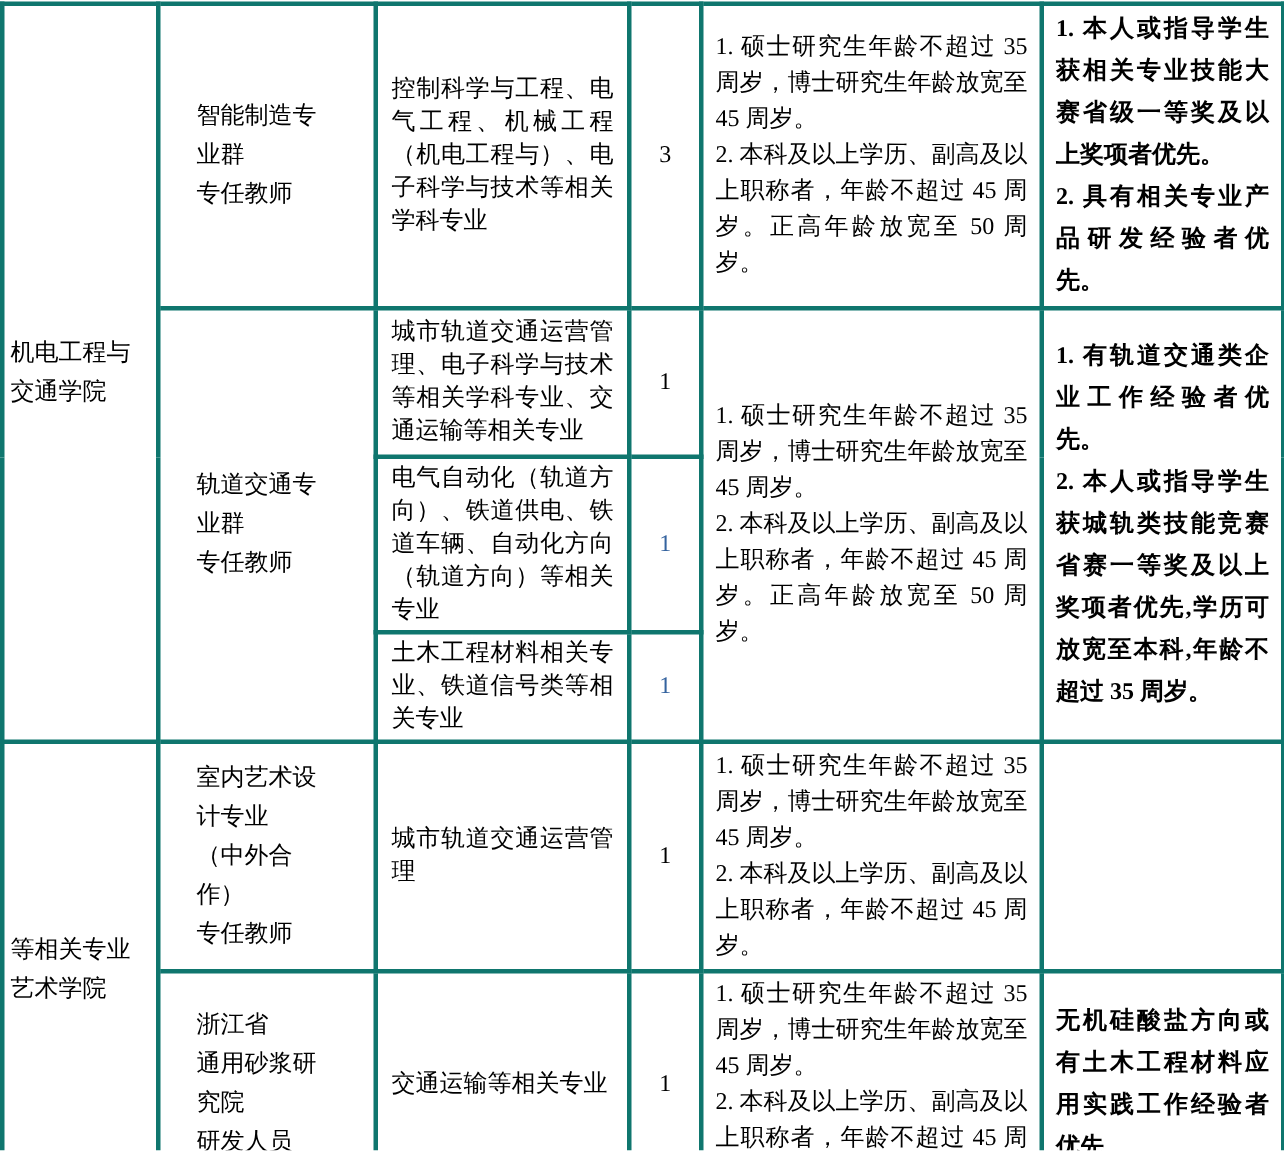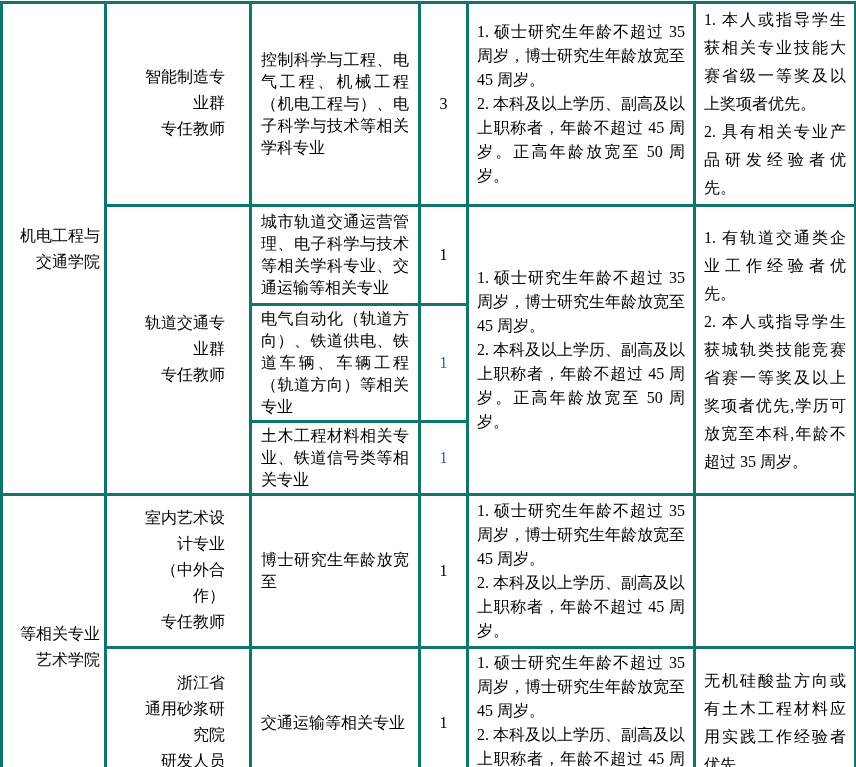--- a/index.html
+++ b/index.html
@@ -35,29 +35,28 @@
   }
   
   tr.r1 { height: 176px; }
   tr.r2 { height: 99px; }
   tr.r3 { height: 111px; }
   tr.r4 { height: 71px; }
   tr.r5 { height: 153px; }
   tr.r6 { height: 146px; }
 
   td.c-college {
-    text-align: right;
+    text-align: left;
     line-height: 26px;
     padding: 0 4px;
   }
   td.c-position {
-    text-align: right;
+    text-align: left;
     line-height: 26px;
     padding: 0 24px;
-    font-family: Liberation Mono, monospace;
   }
   td.c-major {
     text-align: justify;
     line-height: 22px;
     padding: 2px 9px;
   }
   td.c-count {
     text-align: center;
     line-height: 20px;
     padding: 0 2px;
@@ -65,20 +64,21 @@
   }
   td.c-req {
     text-align: justify;
     line-height: 24px;
     padding: 2px 8px;
   }
   td.c-pref {
     text-align: justify;
     line-height: 28px;
     padding: 2px 8px;
+    font-weight: bold;
   }
   td.c-count.hl {
     color: var(--count_highlight, #35639f);
   }
 </style>
 </head>
 <body style="--background: #ffffff; --border: #000000; --text: #000000; --count_highlight: #35639f;">
 
 <div class="page">
   <table class="recruit">
@@ -107,34 +107,34 @@
         <td class="c-position" rowspan="3">轨道交通专业群
 专任教师</td>
         <td class="c-major">城市轨道交通运营管理、电子科学与技术等相关学科专业、交通运输等相关专业</td>
         <td class="c-count">1</td>
         <td class="c-req" rowspan="3">1. 硕士研究生年龄不超过 35 周岁，博士研究生年龄放宽至 45 周岁。
 2. 本科及以上学历、副高及以上职称者，年龄不超过 45 周岁。正高年龄放宽至 50 周岁。</td>
         <td class="c-pref" rowspan="3">1. 有轨道交通类企业工作经验者优先。
 2. 本人或指导学生获城轨类技能竞赛省赛一等奖及以上奖项者优先,学历可放宽至本科,年龄不超过 35 周岁。</td>
       </tr>
       <tr class="r3">
-        <td class="c-major">电气自动化（轨道方向）、铁道供电、铁道车辆、车辆工程（轨道方向）等相关专业</td>
+        <td class="c-major">电气自动化（轨道方向）、铁道供电、铁道车辆、自动化方向（轨道方向）等相关专业</td>
         <td class="c-count hl">1</td>
       </tr>
       <tr class="r4">
         <td class="c-major">土木工程材料相关专业、铁道信号类等相关专业</td>
         <td class="c-count hl">1</td>
       </tr>
       <tr class="r5">
         <td class="c-college" rowspan="2">等相关专业
 艺术学院</td>
         <td class="c-position">室内艺术设计专业
 （中外合作）
 专任教师</td>
-        <td class="c-major">博士研究生年龄放宽至</td>
+        <td class="c-major">城市轨道交通运营管理</td>
         <td class="c-count">1</td>
         <td class="c-req">1. 硕士研究生年龄不超过 35 周岁，博士研究生年龄放宽至 45 周岁。
 2. 本科及以上学历、副高及以上职称者，年龄不超过 45 周岁。</td>
         <td class="c-pref"></td>
       </tr>
       <tr class="r6">
         <td class="c-position">浙江省
 通用砂浆研究院
 研发人员</td>
         <td class="c-major">交通运输等相关专业</td>

